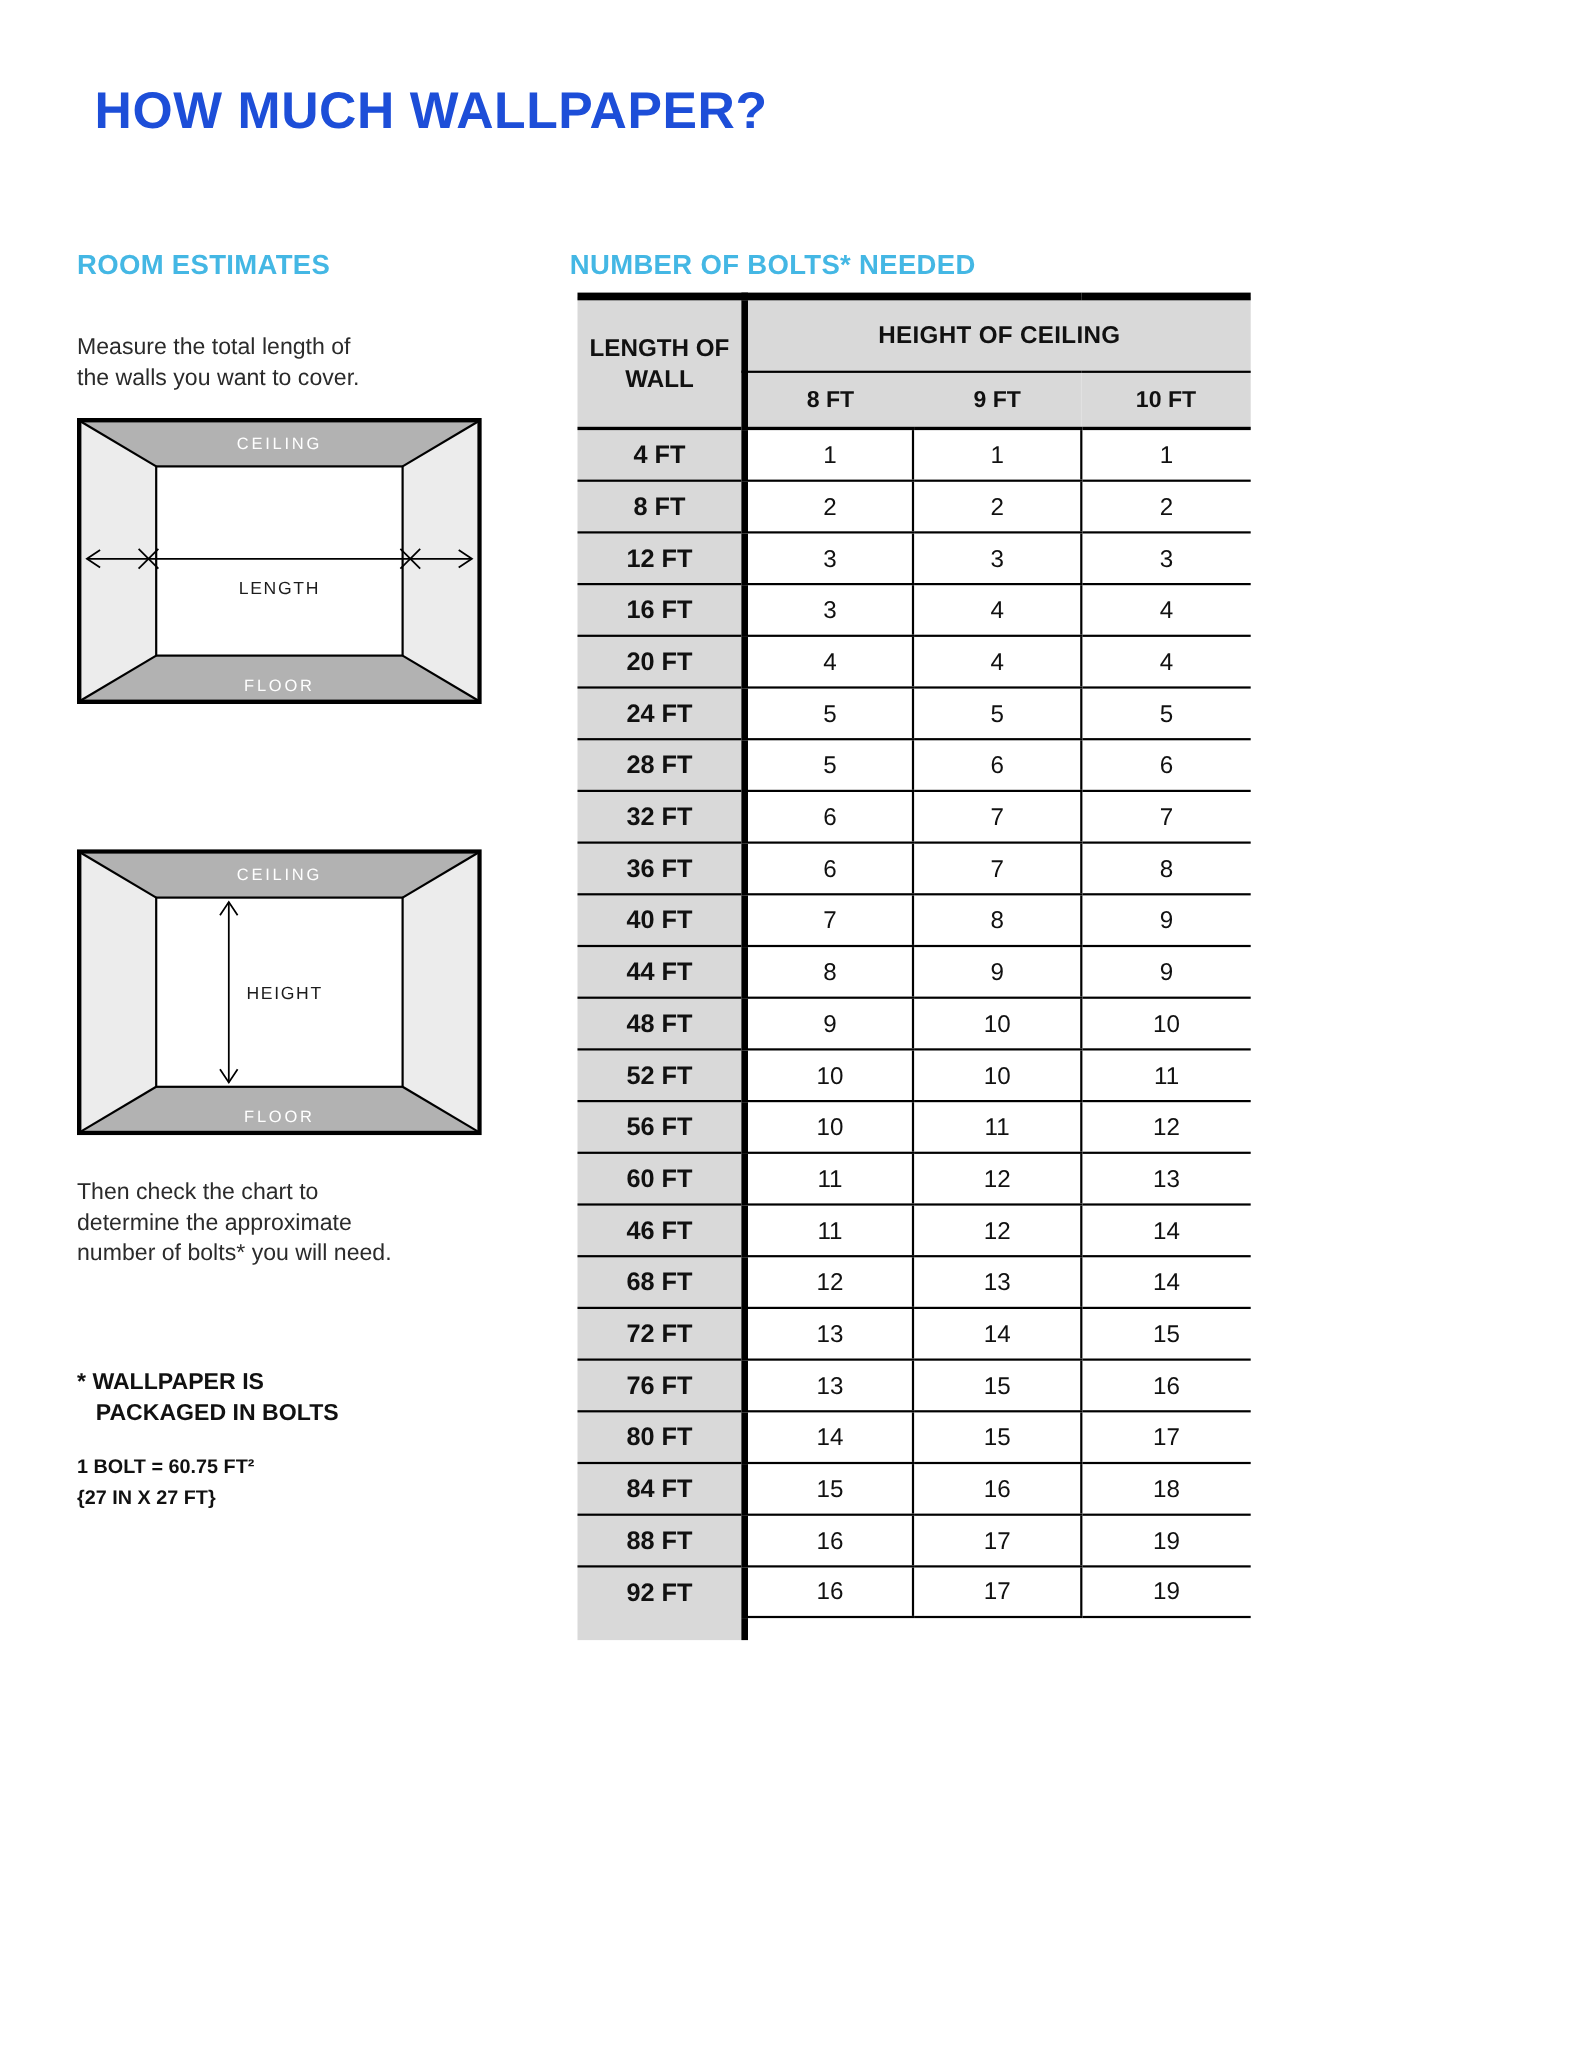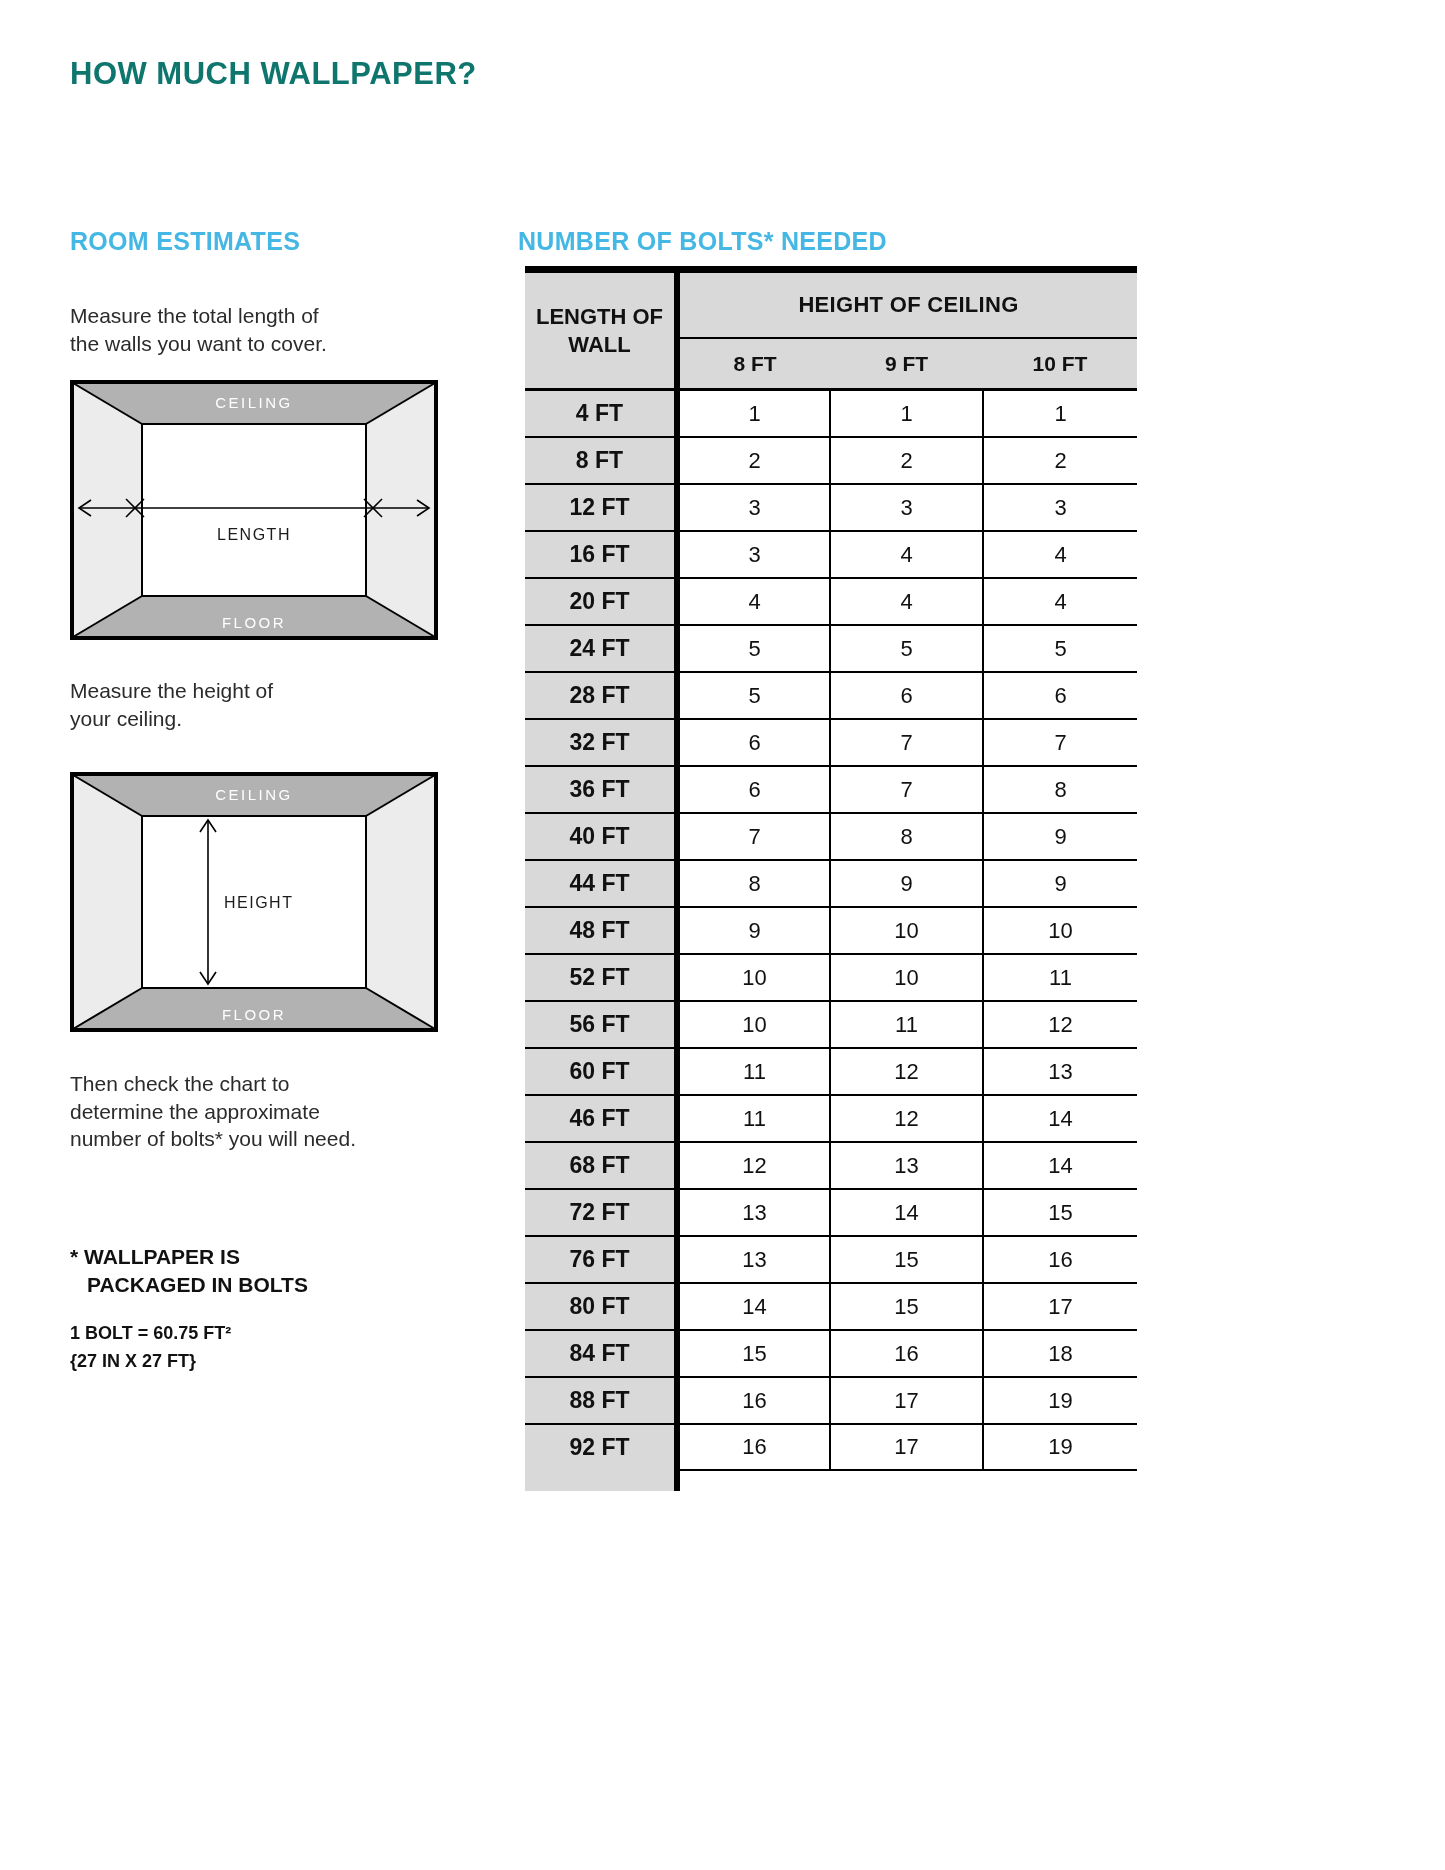--- a/index.html
+++ b/index.html
@@ -5,22 +5,22 @@
   html, body { margin: 0; padding: 0; background: #ffffff; }
   .page {
     position: relative;
     width: 1445px;
     height: 1870px;
     background: #ffffff;
     font-family: "Liberation Sans", "DejaVu Sans", sans-serif;
     overflow: hidden;
   }
   .page-title {
-    position: absolute; left: 70px; top: 56px; margin: 0;
-    font-size: 31px; font-weight: bold; color: #0f766e; letter-spacing: 0.5px;
+    position: absolute; left: 70px; top: 56px; margin: 16px;
+    font-size: 47px; font-weight: bold; color: #1d4ed8; letter-spacing: 0.5px;
   }
   .section-heading {
     position: absolute; margin: 0;
     font-size: 25px; font-weight: bold; color: #44b7e4; letter-spacing: 0.3px;
   }
   .heading-room  { left: 70px;  top: 227px; }
   .heading-table { left: 518px; top: 227px; width: 612px; }
   .body-text {
     position: absolute; margin: 0;
     font-size: 21px; line-height: 1.32; color: #2b2b2b; white-space: pre-line;
@@ -106,22 +106,20 @@
       <line x1="56" y1="119" x2="74" y2="137"></line>
       <line x1="56" y1="137" x2="74" y2="119"></line>
       <line x1="294" y1="119" x2="312" y2="137"></line>
       <line x1="294" y1="137" x2="312" y2="119"></line>
     </g>
     <text class="face-label" x="184" y="28" text-anchor="middle">CEILING</text>
     <text class="measure-label" x="184" y="160" text-anchor="middle">LENGTH</text>
     <text class="face-label" x="184" y="248" text-anchor="middle">FLOOR</text>
   </svg>
 
-  <p class="body-text step2">Measure the height of
-your ceiling.</p>
 
   <svg class="diagram diagram-height" width="368" height="260" viewBox="0 0 368 260">
     <polygon points="3,3 72,44 72,216 3,257" fill="#ececec"></polygon>
     <polygon points="365,3 296,44 296,216 365,257" fill="#ececec"></polygon>
     <polygon points="3,3 365,3 296,44 72,44" fill="#b2b2b2"></polygon>
     <polygon points="3,257 365,257 296,216 72,216" fill="#b2b2b2"></polygon>
     <rect x="72" y="44" width="224" height="172" fill="#ffffff" stroke="#000" stroke-width="2"></rect>
     <line x1="3" y1="3" x2="72" y2="44" stroke="#000" stroke-width="2"></line>
     <line x1="365" y1="3" x2="296" y2="44" stroke="#000" stroke-width="2"></line>
     <line x1="3" y1="257" x2="72" y2="216" stroke="#000" stroke-width="2"></line>

